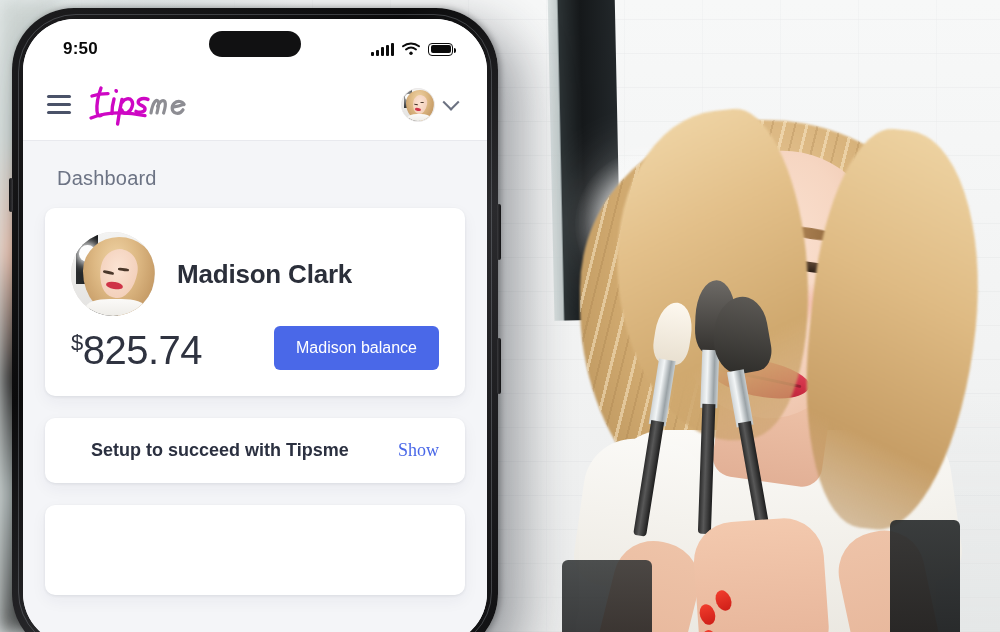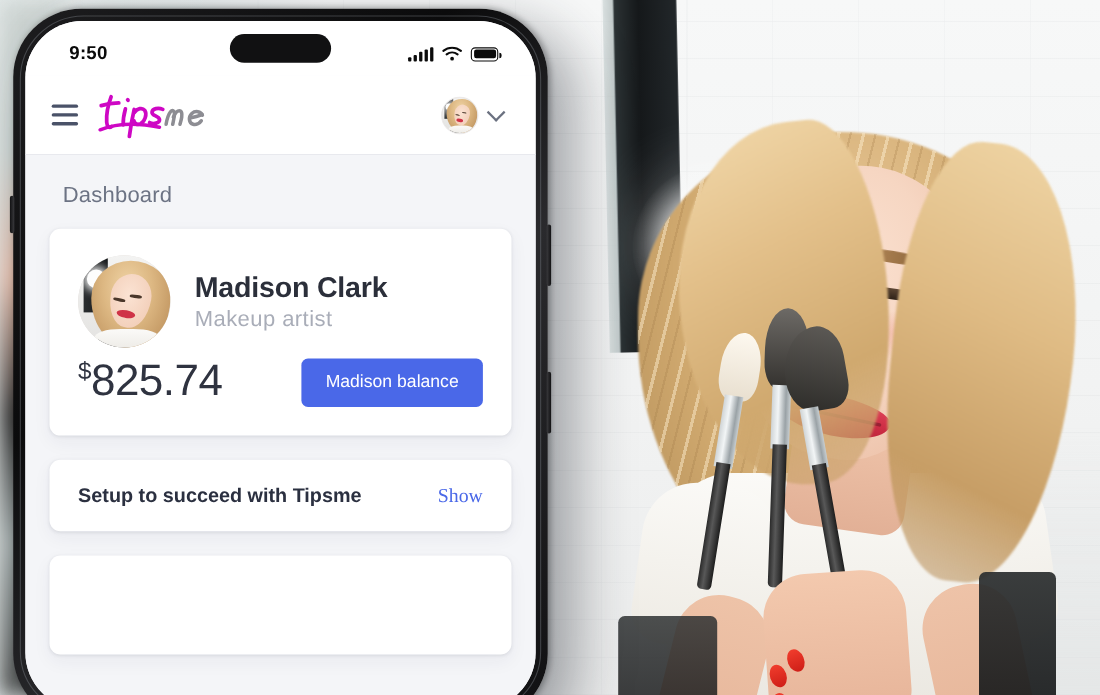--- a/index.html
+++ b/index.html
@@ -246,34 +246,34 @@
   
   .card-profile { padding:24px 26px 26px; }
   .profile-row { display:flex; align-items:center; gap:22px; }
   .avatar-lg {
     width:84px; height:84px; border-radius:50%; overflow:hidden; position:relative;
     background:#e4dfdb; flex:none;
   }
   .profile-name { font-size:26px; font-weight:700; color:#2b2f3a; letter-spacing:-.2px; }
   .profile-role { font-size:20px; color:#a9adb8; margin-top:2px; letter-spacing:.4px; }
   .balance-label { font-size:18px; color:#5d6478; margin-top:24px; }
-  .balance-row { display:flex; align-items:flex-start; justify-content:space-between; margin-top:10px; }
+  .balance-row { display:flex; align-items:flex-end; justify-content:space-between; margin-top:10px; }
   .balance-amount { color:#2f3340; font-size:40px; font-weight:400; letter-spacing:-.5px; line-height:1; }
   .balance-amount .cur { font-size:22px; vertical-align:super; font-weight:400; }
   .btn-primary {
     background:#4a68e8; color:#fff; border:none; border-radius:6px;
     padding:13px 22px; font-size:16px; font-weight:500; cursor:pointer;
     font-family:"Liberation Sans", sans-serif;
   }
 
   
   .card-setup {
     padding:22px 26px; display:flex; align-items:center; justify-content:space-between;
   }
-  .setup-title { font-size:18px; font-weight:700; color:#2b3040; }
+  .setup-title { font-size:18px; font-weight:700; color:#2b3040;margin-left:20px; }
   .link-show { font-size:18px; color:#4a68e8; cursor:pointer;font-family:Liberation Serif, serif; }
 
   .card-empty { height:90px; }
 
   
   .av-art { position:absolute; inset:0; }
   .av-bgwall { position:absolute; inset:0; background:linear-gradient(180deg,#f3f3f2,#e3e2e0); }
   .av-mirror { position:absolute; left:6%; top:0; width:26%; height:62%;
     background:linear-gradient(90deg,#2a2d2f,#16181a); }
   .av-bulb { position:absolute; left:10%; top:16%; width:20%; height:20%; border-radius:50%;
@@ -446,21 +446,20 @@
                 <div class="av-face"></div>
               <div class="av-eye l"></div>
                 <div class="av-eye r"></div>
                 <div class="av-lips"></div>
               <div class="av-dark"></div>
                 <div class="av-top"></div>
             </div>
           </div>
           <div>
             <div class="profile-name">Madison Clark</div>
-            <div class="profile-role">Makeup artist</div>
           </div>
         </div>
 
 
         <div class="balance-row">
           <div class="balance-amount">
             <span class="cur">$</span><span>825.74</span>
           </div>
           <button class="btn-primary">Madison balance</button>
         </div>

